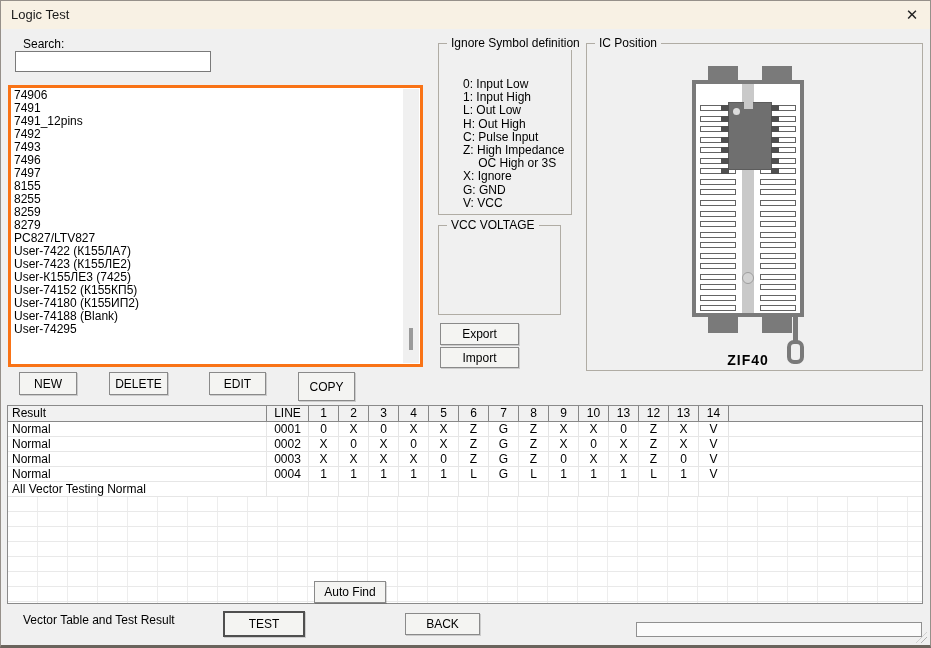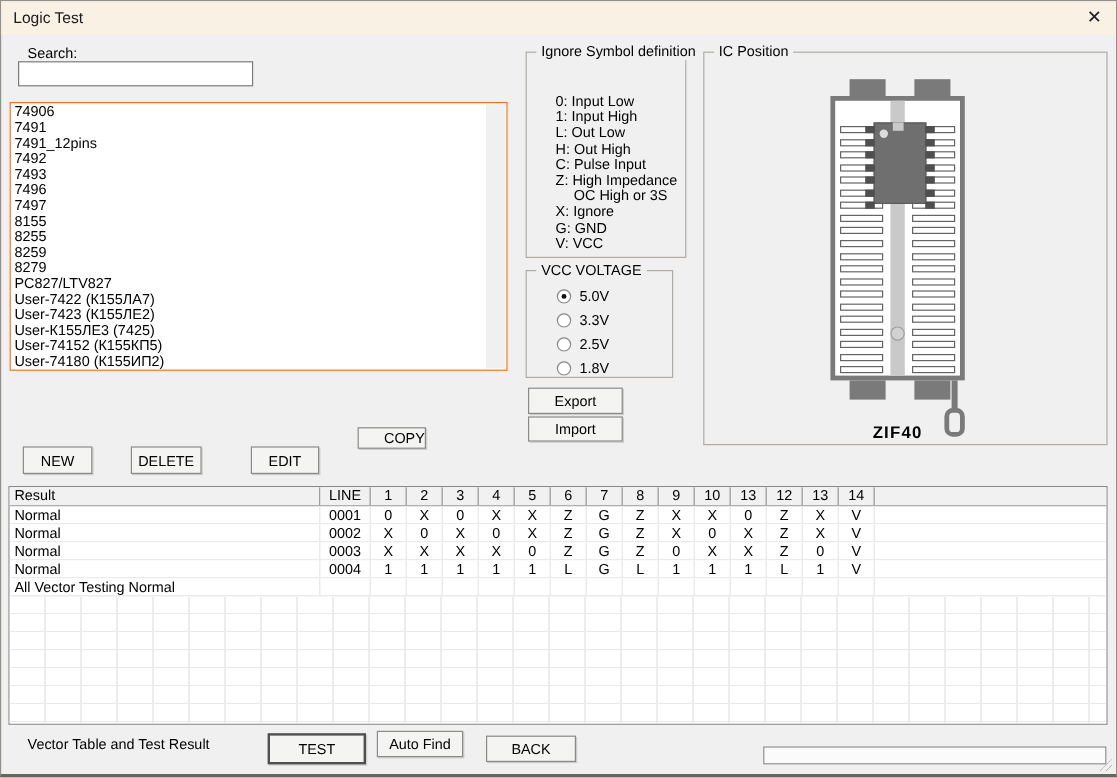--- a/index.html
+++ b/index.html
@@ -10,32 +10,32 @@
   }
   .titlebar { position:absolute; left:0; top:0; right:0; height:28px; background:#f8f1e4; }
   .title { position:absolute; left:10px; top:6px; font-size:13px; color:#1b1b1b; }
   .close { position:absolute; right:7px; top:3px; width:22px; height:22px; text-align:center;
            line-height:22px; font-size:15px; color:#222; cursor:pointer; }
   .lbl { position:absolute; font-size:12px; color:#000; white-space:nowrap; }
   .btn { position:absolute; background:#f4f4f2; border:1px solid #8a8a8a; font-size:12px; color:#000;
          box-shadow:1px 1px 0 rgba(0,0,0,0.15); text-align:center; cursor:pointer; }
   .search-input { position:absolute; left:14px; top:50px; width:196px; height:21px;
                   border:1px solid #7a7a7a; background:#fff; font-size:12px; padding:0 3px; }
-  .listbox { position:absolute; left:7px; top:84px; width:415px; height:224px;
-             background:#fff; border:1px solid #f97316; overflow:hidden; }
+  .listbox { position:absolute; left:7px; top:84px; width:415px; height:282px;
+             background:#fff; border:3px solid #f97316; overflow:hidden; }
   .items { position:absolute; left:0; top:1px; right:0; }
   .li { height:13px; line-height:13px; font-size:12px; padding-left:3px; margin-right:17px;
         white-space:nowrap; overflow:hidden; color:#000; }
   .li.sel { background:#0078d7; color:#fff; }
   .sb-track { position:absolute; top:1px; right:1px; bottom:1px; width:16px; background:#f0f0f0; }
   .sb-thumb { position:absolute; right:6px; top:239px; width:4px; height:22px; background:#9a9a9a; }
   .b-new { left:18px; top:371px; width:58px; height:23px; }
   .b-del { left:108px; top:371px; width:59px; height:23px; }
   .b-edit { left:208px; top:371px; width:57px; height:23px; }
-  .b-copy { left:297px; top:355px; width:57px; height:18px;text-align:right; }
+  .b-copy { left:297px; top:371px; width:57px; height:29px; }
   .group { position:absolute; border:1px solid #b0aca4; }
   .glabel { position:absolute; top:-8px; left:8px; background:#f0f0f0; padding:0 4px; font-size:12px; white-space:nowrap; }
   .g-vs { left:437px; top:42px; width:134px; height:172px; }
   .vs-lines { position:absolute; left:24px; top:34px; font-size:12px; line-height:13.2px; }
   .vs-lines .indent { padding-left:7px;text-align:center; }
   .g-vcc { left:437px; top:224px; width:123px; height:90px; }
   .vcc-opts { position:absolute; left:25px; top:14px; display:flex; flex-direction:column; gap:7px; }
   .radio-row { display:flex; align-items:center; gap:7px; font-size:12px; height:13px; cursor:pointer; }
   .rdot { width:12px; height:12px; border:1px solid #8a8a8a; border-radius:50%; background:#fff; position:relative; flex:0 0 12px; }
   .rdot.on::after { content:""; position:absolute; left:3px; top:3px; width:4px; height:4px; border-radius:50%; background:#111; }
@@ -66,21 +66,21 @@
   .trow { position:absolute; left:0; right:0; height:15px; display:flex; border-bottom:1px solid #e6e6e6; background:#fff; }
   .td { border-right:1px solid #e6e6e6; line-height:14px; text-align:center; overflow:hidden; white-space:nowrap; flex:0 0 auto; }
   .td.first { text-align:left; padding-left:4px; }
   .td.fill { flex:1 1 auto; border-right:none; }
   .empty-grid { position:absolute; left:0; right:0; top:91px; bottom:0; background-color:#fff;
     background-image:
       repeating-linear-gradient(to bottom, transparent 0 14px, #e9e9e9 14px 15px),
       repeating-linear-gradient(to right, transparent 0 29px, #ededed 29px 30px); }
   .f-label { left:22px; top:612px; }
   .b-test { left:222px; top:610px; width:82px; height:26px; border:2px solid #4f4f4f; }
-  .b-autofind { left:313px; top:608px; width:72px; height:22px; }
+  .b-autofind { left:313px; top:580px; width:72px; height:22px; }
   .b-back { left:404px; top:612px; width:75px; height:22px; }
   .progress { position:absolute; left:635px; top:621px; width:286px; height:15px;
               border:1px solid #909090; background:#fbfbfb; }
   .progress .fill { height:100%; width:0; background:#06b025; }
   .grip { position:absolute; right:3px; bottom:2px; width:11px; height:11px;
           background:repeating-linear-gradient(135deg, transparent 0 3px, #b0b0b0 3px 4px);
           clip-path:polygon(100% 0, 100% 100%, 0 100%); }
 </style>
 </head>
 <body>
@@ -138,38 +138,20 @@
         <div>Z: High Impedance</div>
         <div class="indent">OC High or 3S</div>
         <div>X: Ignore</div>
         <div>G: GND</div>
         <div>V: VCC</div>
       </div>
   </div>
 
   <div class="group g-vcc">
     <span class="glabel">VCC VOLTAGE</span>
-    <div class="vcc-opts" id="vcc-opts">
-        <div class="radio-row">
-          <div class="rdot on"></div>
-          <div>5.0V</div>
-        </div>
-        <div class="radio-row">
-          <div class="rdot"></div>
-          <div>3.3V</div>
-        </div>
-        <div class="radio-row">
-          <div class="rdot"></div>
-          <div>2.5V</div>
-        </div>
-        <div class="radio-row">
-          <div class="rdot"></div>
-          <div>1.8V</div>
-        </div>
-      </div>
   </div>
 
   <button class="btn b-export">Export</button>
   <button class="btn b-import">Import</button>
 
   <div class="group g-ic">
     <span class="glabel">IC Position</span>
     <div id="socket">
         <div class="sk sk-tab" style="left: 121px; top: 22px; width: 30px; height: 14px;"></div>
         <div class="sk sk-tab" style="left: 175px; top: 22px; width: 30px; height: 14px;"></div>

